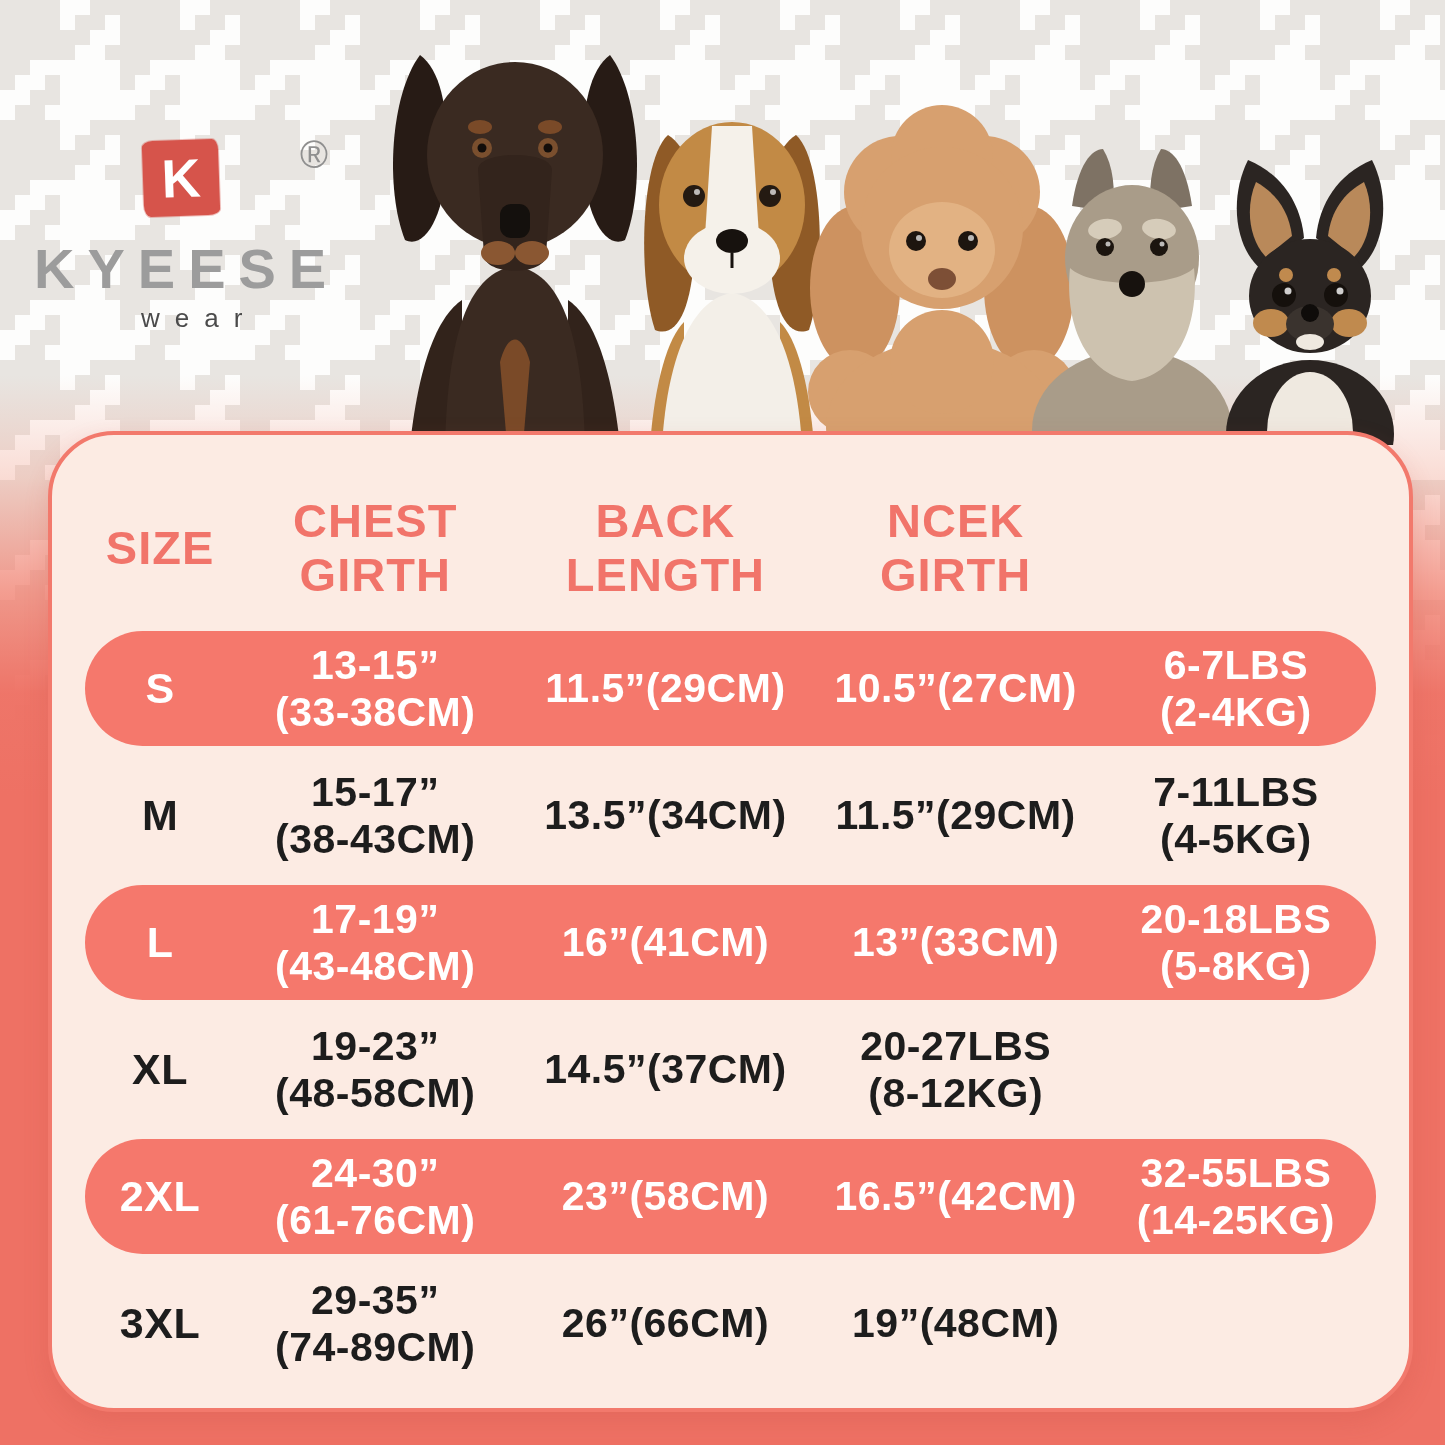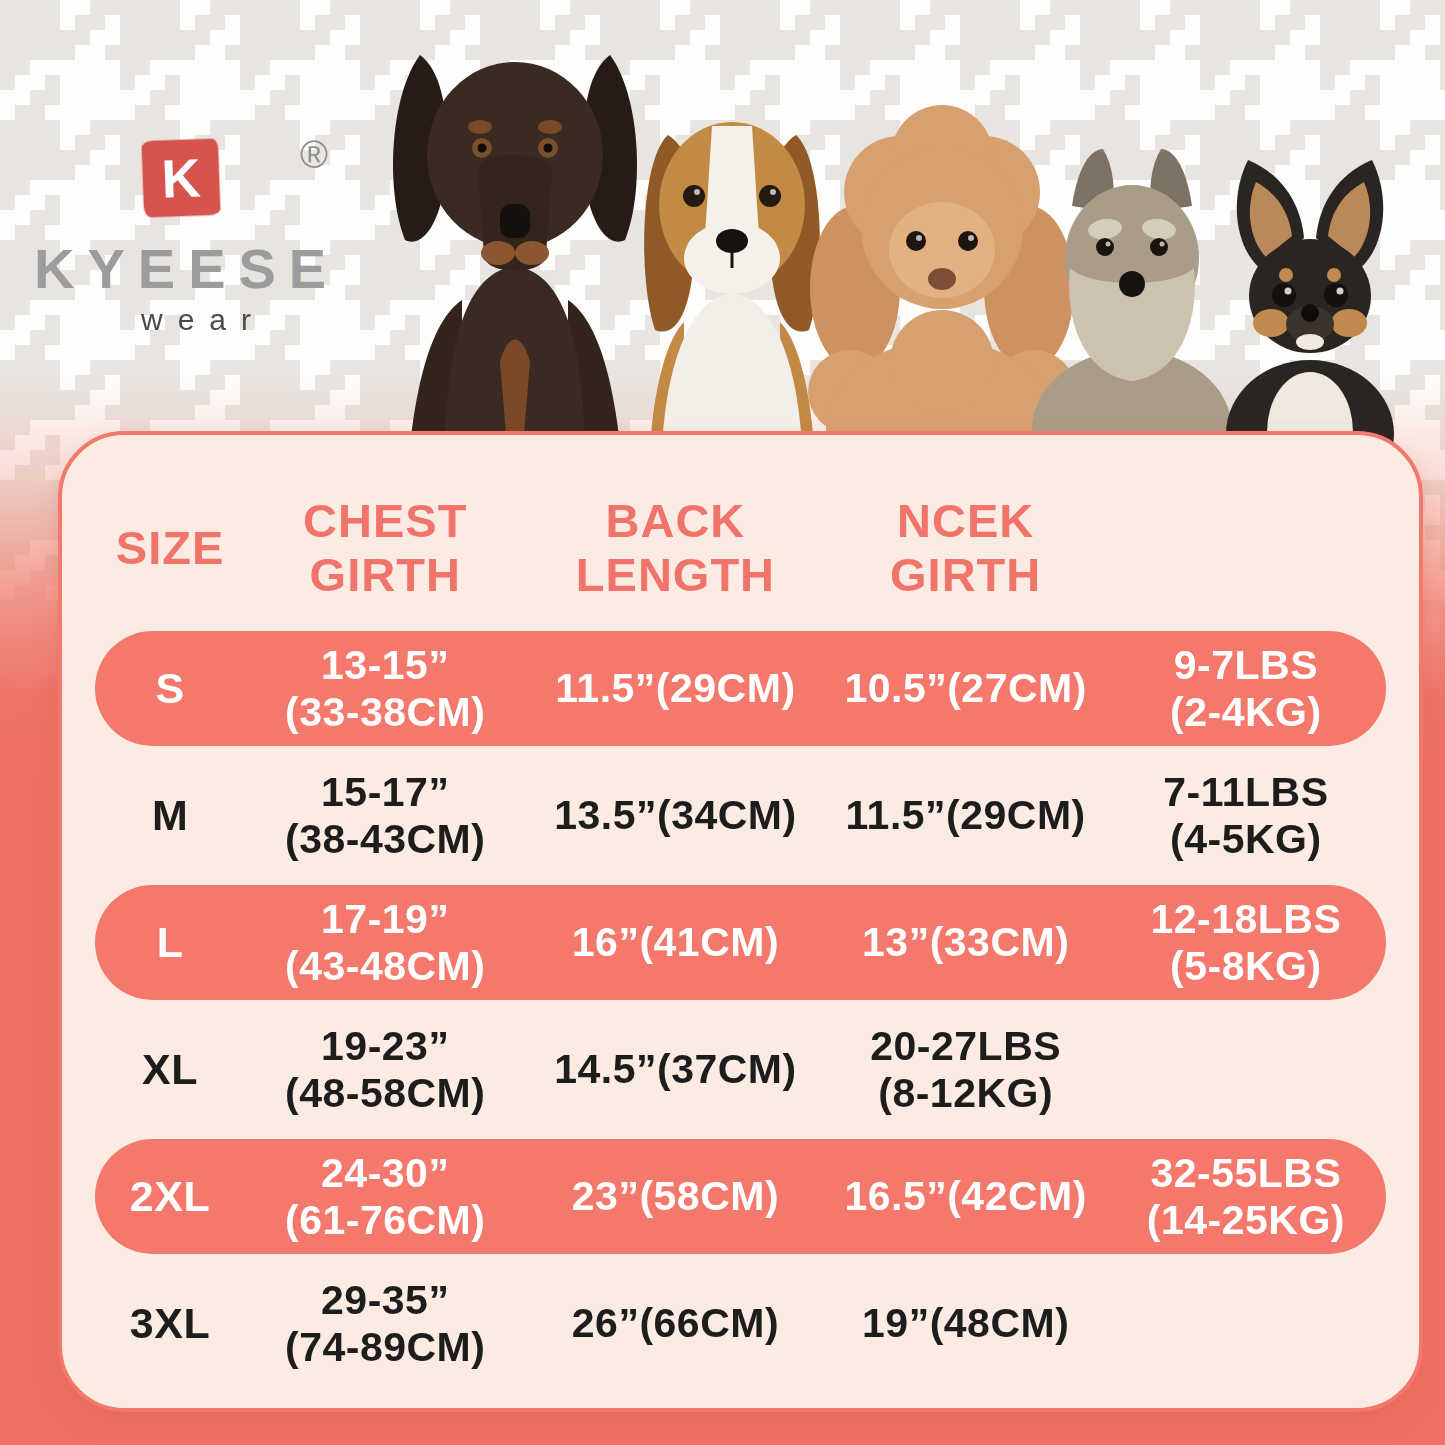--- a/index.html
+++ b/index.html
@@ -35,27 +35,27 @@
   }
   .k-letter{color:#fff;font-size:54px;font-weight:700;line-height:1;}
   .reg-mark{position:absolute;left:300px;top:134px;font-size:38px;color:#8f8f8f;font-weight:400;}
   .brand-name{
     position:absolute;left:34px;top:236px;width:340px;
     font-size:56px;font-weight:700;color:var(--brand-gray,#9c9c9c);
     letter-spacing:13px;white-space:nowrap;
   }
   .brand-tagline{
     position:absolute;left:141px;top:303px;
-    font-size:30px;font-weight:500;color:var(--tagline-gray,#4b4b4b);
+    font-size:26px;font-weight:500;color:var(--tagline-gray,#4b4b4b);
     letter-spacing:15px;
   }
 
   
   .card{
-    position:absolute;left:58px;top:431px;width:1365px;height:981px;
+    position:absolute;left:48px;top:431px;width:1365px;height:981px;
     box-sizing:border-box;
     background:var(--card-bg,#fcebe3);
     border:4px solid #f2796c;
     border-radius:66px;
     padding:38px 33px 8px 33px;
     box-shadow:0 10px 24px rgba(190,70,60,.18);
   }
   .thead,.trow{
     display:grid;
     grid-template-columns:150fr 280fr 300fr 280fr 280fr;
@@ -226,21 +226,21 @@
             <span>13-15”</span>
             <span>(33-38CM)</span>
           </div>
     <div class="cell">
             <span>11.5”(29CM)</span>
           </div>
     <div class="cell">
             <span>10.5”(27CM)</span>
           </div>
     <div class="cell">
-            <span>9-7LBS</span>
+            <span>6-7LBS</span>
             <span>(2-4KG)</span>
           </div>
   </div>
         <div class="trow">
     <div class="cell size">
             <span>M</span>
           </div>
     <div class="cell">
             <span>15-17”</span>
             <span>(38-43CM)</span>
@@ -264,21 +264,21 @@
             <span>17-19”</span>
             <span>(43-48CM)</span>
           </div>
     <div class="cell">
             <span>16”(41CM)</span>
           </div>
     <div class="cell">
             <span>13”(33CM)</span>
           </div>
     <div class="cell">
-            <span>12-18LBS</span>
+            <span>20-18LBS</span>
             <span>(5-8KG)</span>
           </div>
   </div>
         <div class="trow">
     <div class="cell size">
             <span>XL</span>
           </div>
     <div class="cell">
             <span>19-23”</span>
             <span>(48-58CM)</span>

